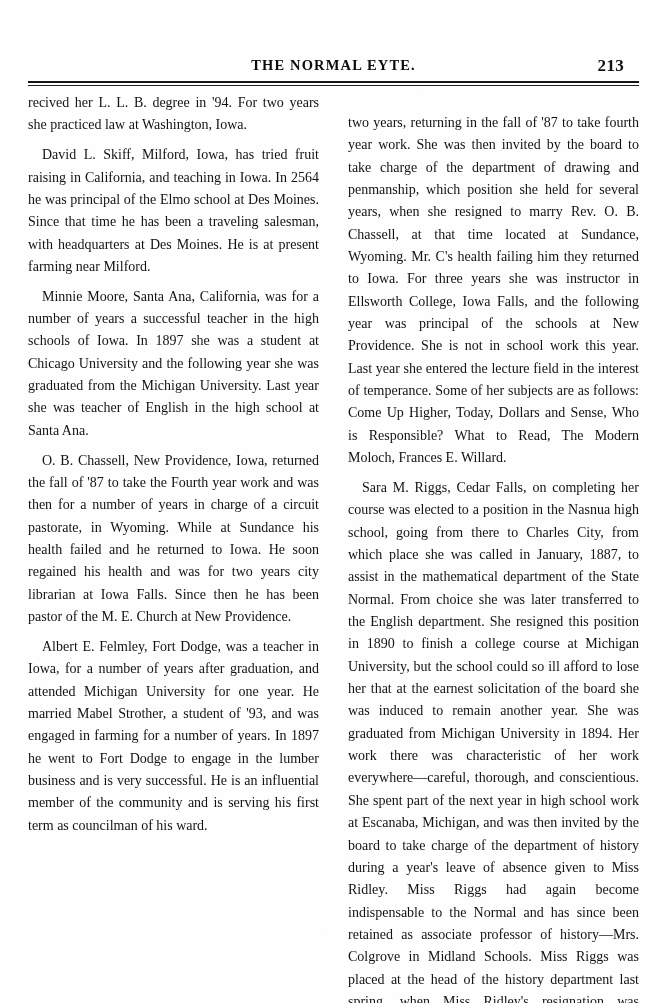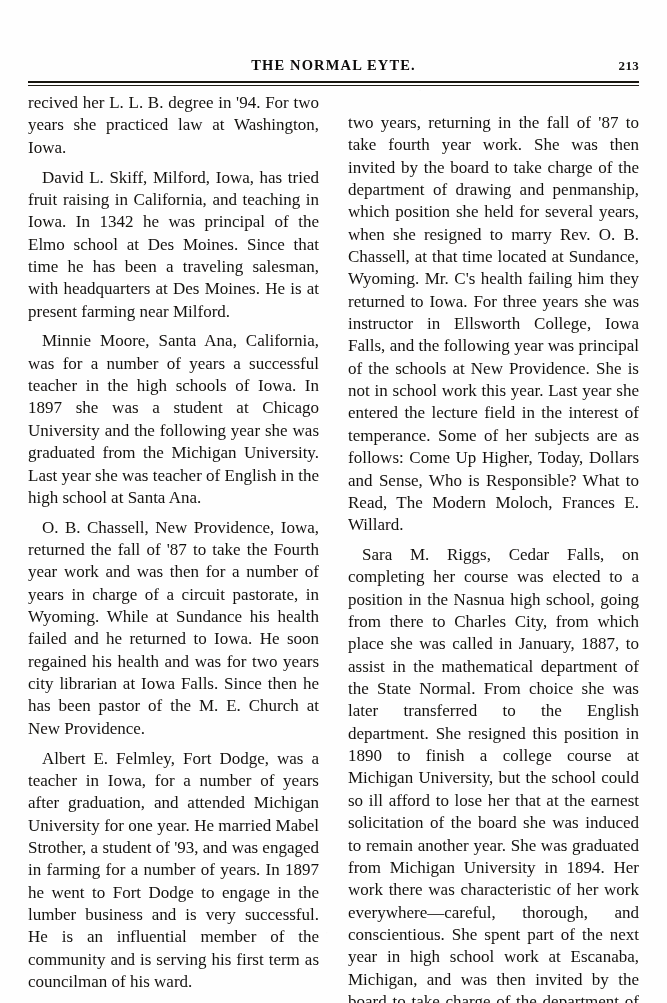--- a/index.html
+++ b/index.html
@@ -53,23 +53,23 @@
     width: 100%;
     text-align: center;
     font-size: 14.5px;
     font-weight: bold;
     letter-spacing: 1.15px;
     line-height: 20px;
     color: #0d0c0b;
   }
   .runhead-folio {
     position: absolute;
-    right: 0;
+    right: 15px;
     top: 1px;
-    font-size: 13px;
+    font-size: 17px;
     font-weight: bold;
     letter-spacing: 0.3px;
     line-height: 20px;
     color: #141210;
   }
 
   
   .headrule {
     position: absolute;
     left: 28px;
@@ -100,21 +100,21 @@
     position: absolute;
     top: 0;
     width: 291px;
     height: 100%;
   }
   .col-left  { left: 0; }
   .col-right { left: 320px; margin-top: 20px; }
 
   .para {
     margin: 0 0 7.5px 0;
-    font-size: 17px;
+    font-size: 14px;
     line-height: 22.35px;
     text-align: justify;
     text-justify: inter-word;
     text-indent: 14px;
     color: #14120f;
     -webkit-font-smoothing: none;
   }
   .para.cont {
     text-indent: 0;
   }
@@ -137,21 +137,21 @@
   <div class="headrule">
     <div class="thick"></div>
     <div class="gap"></div>
     <div class="thin"></div>
   </div>
 
   <div class="cols">
 
     <div class="col col-left">
       <p class="para cont">recived her L. L. B. degree in '94. For two years she practiced law at Washington, Iowa.</p>
-      <p class="para">David L. Skiff, Milford, Iowa, has tried fruit raising in California, and teaching in Iowa. In 1342 he was principal of the Elmo school at Des Moines. Since that time he has been a traveling salesman, with headquarters at Des Moines. He is at present farming near Milford.</p>
+      <p class="para">David L. Skiff, Milford, Iowa, has tried fruit raising in California, and teaching in Iowa. In 2564 he was principal of the Elmo school at Des Moines. Since that time he has been a traveling salesman, with headquarters at Des Moines. He is at present farming near Milford.</p>
       <p class="para">Minnie Moore, Santa Ana, California, was for a number of years a successful teacher in the high schools of Iowa. In 1897 she was a student at Chicago University and the following year she was graduated from the Michigan University. Last year she was teacher of English in the high school at Santa Ana.</p>
       <p class="para">O. B. Chassell, New Providence, Iowa, returned the fall of '87 to take the Fourth year work and was then for a number of years in charge of a circuit pastorate, in Wyoming. While at Sundance his health failed and he returned to Iowa. He soon regained his health and was for two years city librarian at Iowa Falls. Since then he has been pastor of the M. E. Church at New Providence.</p>
       <p class="para">Albert E. Felmley, Fort Dodge, was a teacher in Iowa, for a number of years after graduation, and attended Michigan University for one year. He married Mabel Strother, a student of '93, and was engaged in farming for a number of years. In 1897 he went to Fort Dodge to engage in the lumber business and is very successful. He is an influential member of the community and is serving his first term as councilman of his ward.</p>
 
     </div>
 
     <div class="col col-right">
       <p class="para cont">two years, returning in the fall of '87 to take fourth year work. She was then invited by the board to take charge of the department of drawing and penmanship, which position she held for several years, when she resigned to marry Rev. O. B. Chassell, at that time located at Sundance, Wyoming. Mr. C's health failing him they returned to Iowa. For three years she was instructor in Ellsworth College, Iowa Falls, and the following year was principal of the schools at New Providence. She is not in school work this year. Last year she entered the lecture field in the interest of temperance. Some of her subjects are as follows: Come Up Higher, Today, Dollars and Sense, Who is Responsible? What to Read, The Modern Moloch, Frances E. Willard.</p>
       <p class="para">Sara M. Riggs, Cedar Falls, on completing her course was elected to a position in the Nasnua high school, going from there to Charles City, from which place she was called in January, 1887, to assist in the mathematical department of the State Normal. From choice she was later transferred to the English department. She resigned this position in 1890 to finish a college course at Michigan University, but the school could so ill afford to lose her that at the earnest solicitation of the board she was induced to remain another year. She was graduated from Michigan University in 1894. Her work there was characteristic of her work everywhere—careful, thorough, and conscientious. She spent part of the next year in high school work at Escanaba, Michigan, and was then invited by the board to take charge of the department of history during a year's leave of absence given to Miss Ridley. Miss Riggs had again become indispensable to the Normal and has since been retained as associate professor of history—Mrs. Colgrove in Midland Schools. Miss Riggs was placed at the head of the history department last spring, when Miss Ridley's resignation was accepted.</p>
 

